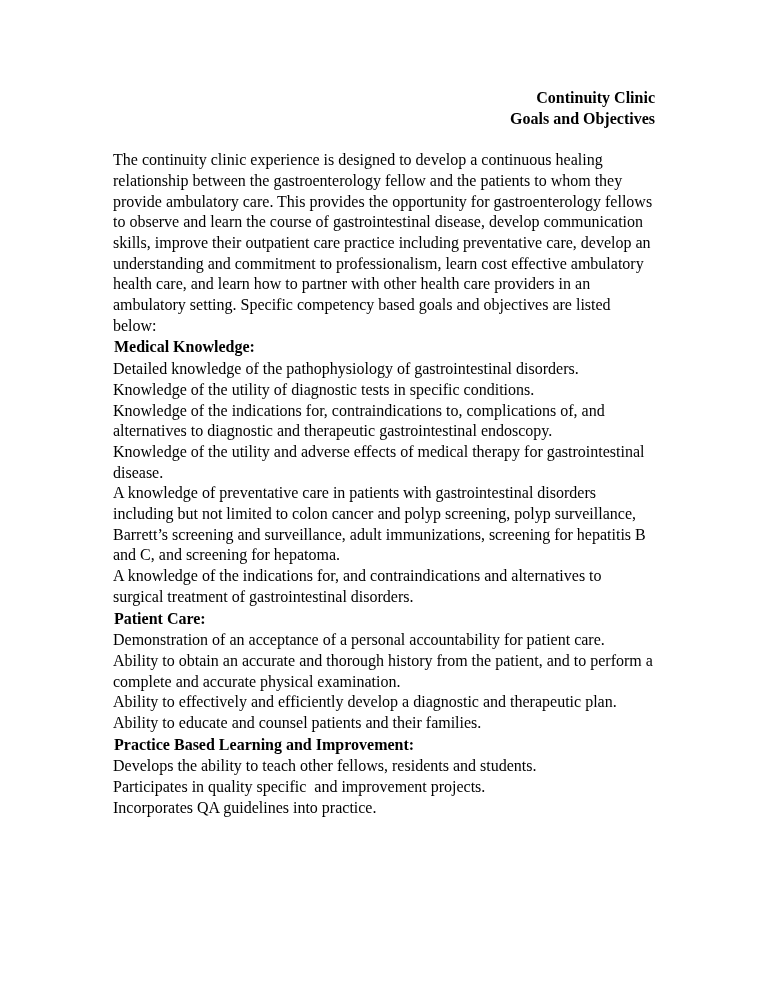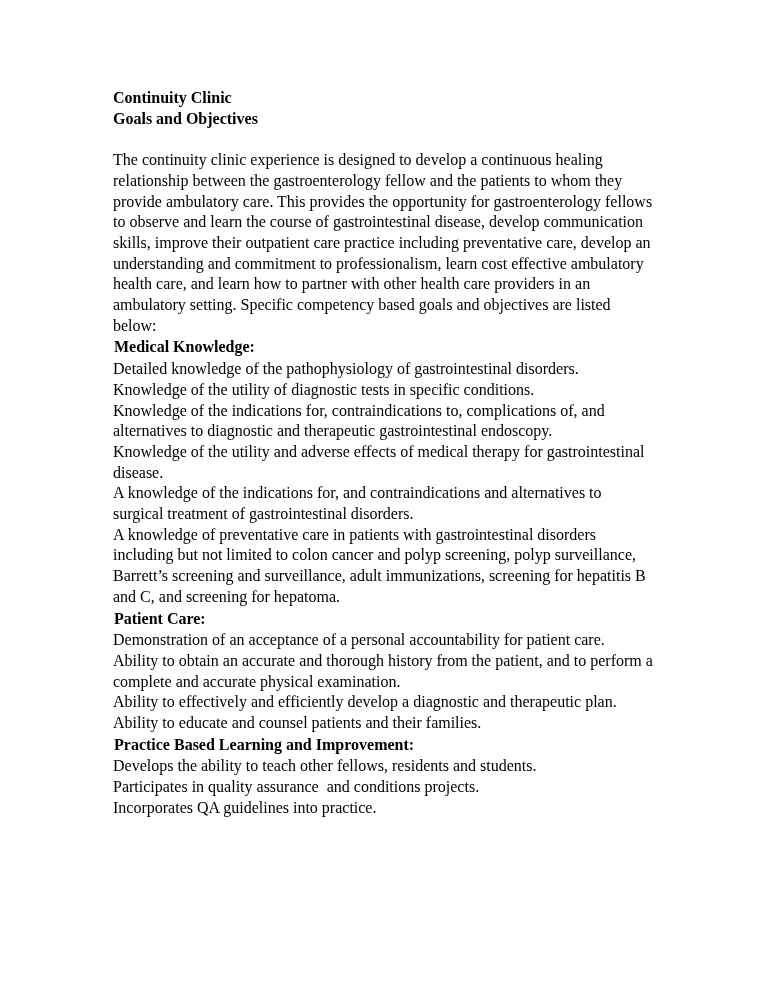--- a/index.html
+++ b/index.html
@@ -16,21 +16,21 @@
     box-sizing: border-box;
     padding: 88px 113px 0 113px;
     font-family: "Liberation Serif", "DejaVu Serif", serif;
     font-size: 16px;
     line-height: 20.7px;
     color: #000000;
     overflow: hidden;
   }
   .doc-title {
     margin: 0 0 20.7px 0;
-    text-align: left;
+    text-align: right;
     font-size: 16px;
     font-weight: bold;
     line-height: 20.7px;
   }
   .title-line {
     display: block;
   }
   .para {
     margin: 0;
     white-space: pre-wrap;
@@ -52,27 +52,27 @@
     <span class="title-line">Goals and Objectives</span>
   </h1>
 
   <p class="para">The continuity clinic experience is designed to develop a continuous healing relationship between the gastroenterology fellow and the patients to whom they provide ambulatory care. This provides the opportunity for gastroenterology fellows to observe and learn the course of gastrointestinal disease, develop communication skills, improve their outpatient care practice including preventative care, develop an understanding and commitment to professionalism, learn cost effective ambulatory health care, and learn how to partner with other health care providers in an ambulatory setting. Specific competency based goals and objectives are listed below:</p>
 
   <h2 class="section-heading">Medical Knowledge:</h2>
   <p class="para">Detailed knowledge of the pathophysiology of gastrointestinal disorders.</p>
   <p class="para">Knowledge of the utility of diagnostic tests in specific conditions.</p>
   <p class="para">Knowledge of the indications for, contraindications to, complications of, and alternatives to diagnostic and therapeutic gastrointestinal endoscopy.</p>
   <p class="para">Knowledge of the utility and adverse effects of medical therapy for gastrointestinal disease.</p>
+  <p class="para">A knowledge of preventative care in patients with gastrointestinal disorders including but not limited to colon cancer and polyp screening, polyp surveillance, Barrett’s screening and surveillance, adult immunizations, screening for hepatitis B and C, and screening for hepatoma.</p>
   <p class="para">A knowledge of the indications for, and contraindications and alternatives to surgical treatment of gastrointestinal disorders.</p>
-  <p class="para">A knowledge of preventative care in patients with gastrointestinal disorders including but not limited to colon cancer and polyp screening, polyp surveillance, Barrett’s screening and surveillance, adult immunizations, screening for hepatitis B and C, and screening for hepatoma.</p>
 
   <h2 class="section-heading">Patient Care:</h2>
   <p class="para">Demonstration of an acceptance of a personal accountability for patient care.</p>
   <p class="para">Ability to obtain an accurate and thorough history from the patient, and to perform a complete and accurate physical examination.</p>
   <p class="para">Ability to effectively and efficiently develop a diagnostic and therapeutic plan.</p>
   <p class="para">Ability to educate and counsel patients and their families.</p>
 
   <h2 class="section-heading">Practice Based Learning and Improvement:</h2>
   <p class="para">Develops the ability to teach other fellows, residents and students.</p>
-  <p class="para">Participates in quality assurance  and conditions projects.</p>
+  <p class="para">Participates in quality specific  and improvement projects.</p>
   <p class="para">Incorporates QA guidelines into practice.</p>
 
 </div>
 
 </body></html>

